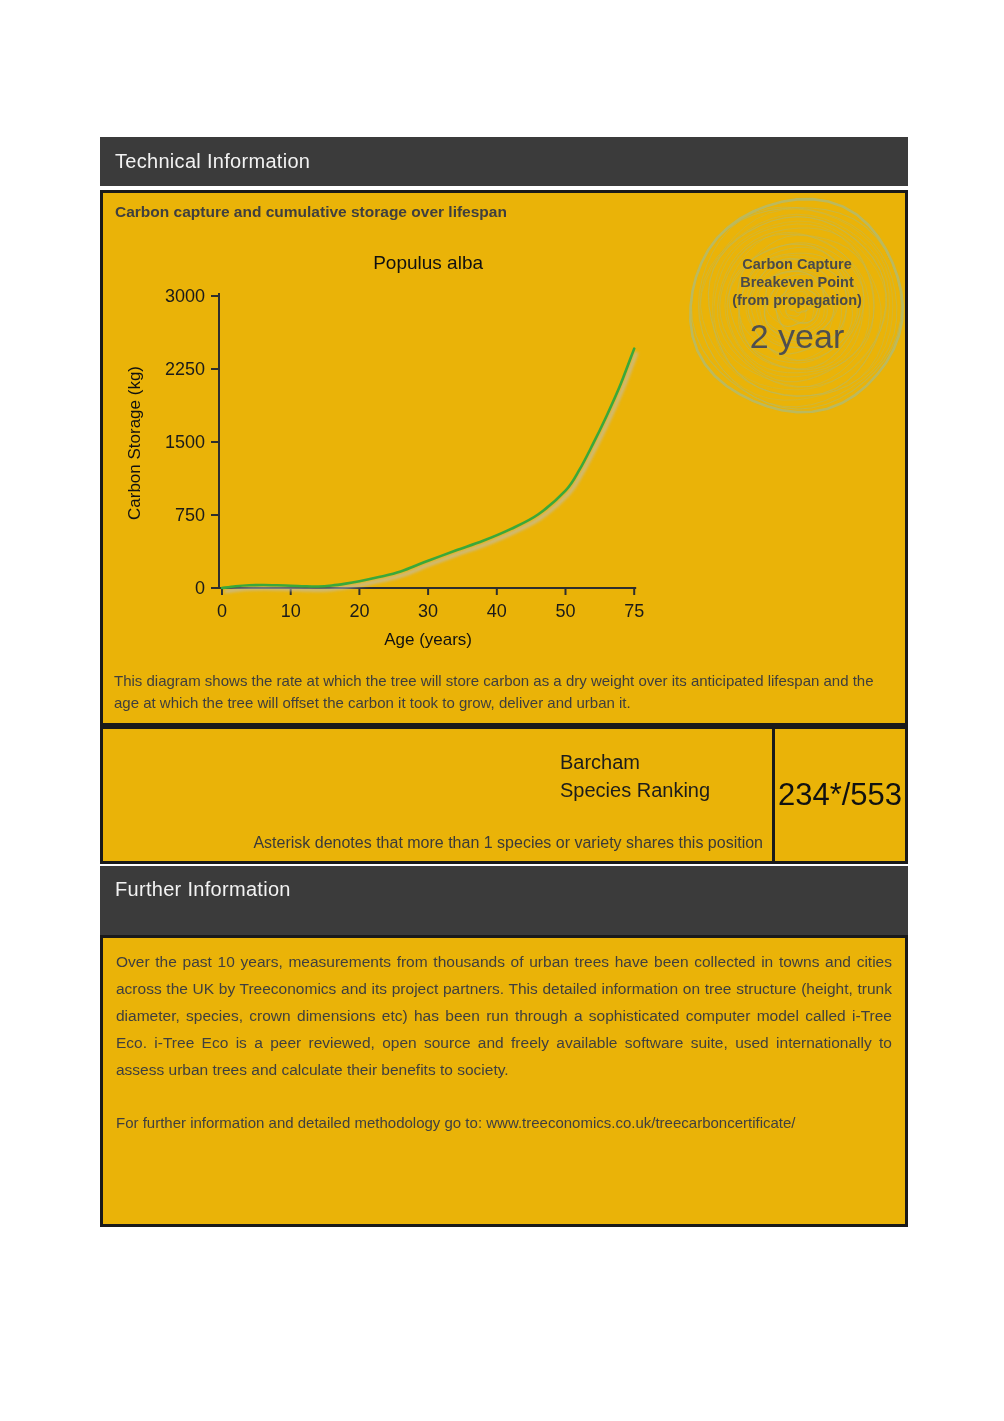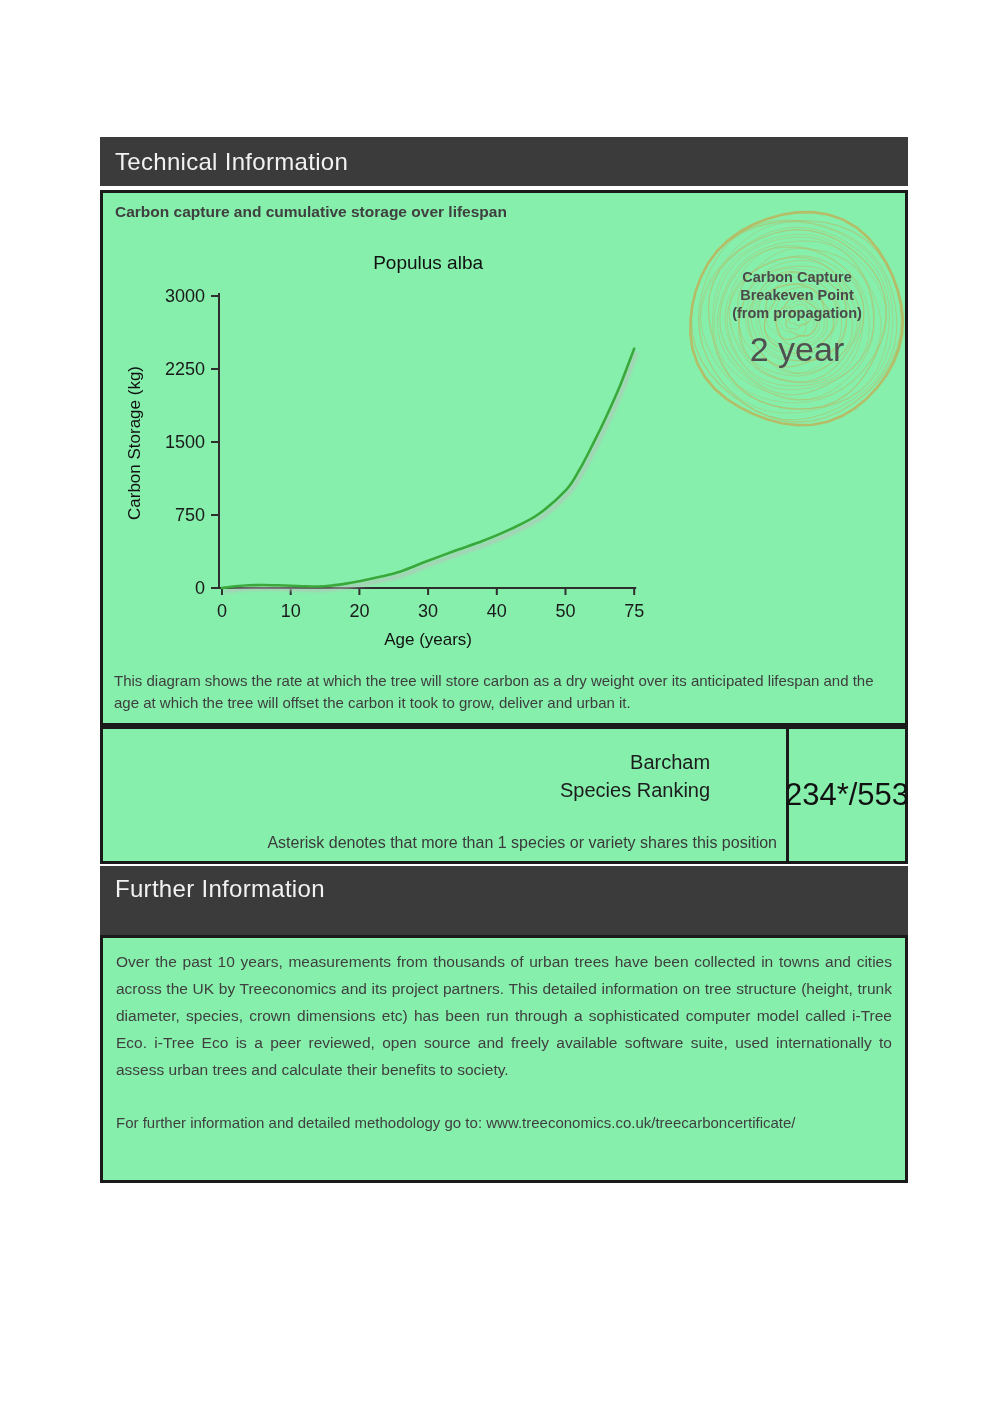--- a/index.html
+++ b/index.html
@@ -1,45 +1,45 @@
 <!DOCTYPE html>
 <html><head>
 <meta charset="utf-8">
 <style>
   * { margin:0; padding:0; box-sizing:border-box; }
   html,body { background:#ffffff; font-family:"Liberation Sans", sans-serif; }
   .page { position:relative; width:1004px; height:1421px; background:#fff; overflow:hidden; }
   .doc { position:absolute; left:100px; top:137px; width:808px; height:1026px; }
 
   .band { position:absolute; left:0; width:808px; background:#3b3b3b; color:#f2f2f2;
-          font-size:24px; letter-spacing:0.3px; }
+          font-size:20px; letter-spacing:0.3px; }
   .band-tech { top:0; height:49px; line-height:49px; padding-left:15px; }
   .band-further { top:729px; height:86px; line-height:20px; padding:13px 0 0 15px; }
 
-  .boxed { position:absolute; left:0; width:808px; background:#86efac; border:3px solid #1a1a1a; }
+  .boxed { position:absolute; left:0; width:808px; background:#eab308; border:3px solid #1a1a1a; }
   .chart-box { top:53px; height:536px; }
   .chart-subtitle { position:absolute; top:10px; left:12px; font-size:15.5px; font-weight:bold; color:#3f3f3f; }
   .chart-svg { position:absolute; left:10px; top:48px; }
   .chart-caption { position:absolute; top:477px; left:11px; right:11px; font-size:15px;
                    line-height:22px; color:#3e3e3e; }
 
-  .badge { position:absolute; left:580px; top:13px; width:228px; height:228px; }
+  .badge { position:absolute; left:580px; top:0; width:228px; height:228px; }
   .badge svg { position:absolute; left:0; top:0; }
   .badge-text { position:absolute; left:0; top:62px; width:228px; text-align:center; }
   .badge-bold { font-size:14.5px; line-height:18px; font-weight:bold; color:#4a4a4a; }
   .badge-value { margin-top:8px; font-size:34px; color:#4f4f4f; }
 
   .species-box { top:589px; height:138px; display:flex; }
-  .species-left { flex:1; position:relative;text-align:right; }
+  .species-left { flex:1; position:relative; }
   .species-label { position:absolute; left:457px; top:19px; font-size:20px; line-height:28px; color:#1c1c1c; }
   .species-foot { position:absolute; right:9px; bottom:9px; font-size:16px; color:#3a3a3a; }
-  .species-right { width:119px; border-left:3px solid #1a1a1a; display:flex; align-items:center;
+  .species-right { width:133px; border-left:3px solid #1a1a1a; display:flex; align-items:center;
                    justify-content:center; font-size:31px; color:#111; }
 
-  .info-box { top:798px; height:248px; padding:10px 13px; }
+  .info-box { top:798px; height:292px; padding:10px 13px; }
   .info-para { font-size:15.5px; line-height:27px; color:#3f3f3f; text-align:justify; }
   .info-link { margin-top:26px; font-size:15px; line-height:27px; color:#3f3f3f; }
 </style>
 </head>
 <body>
 
 <div class="page">
   <div class="doc">
 
     <div class="band band-tech">

